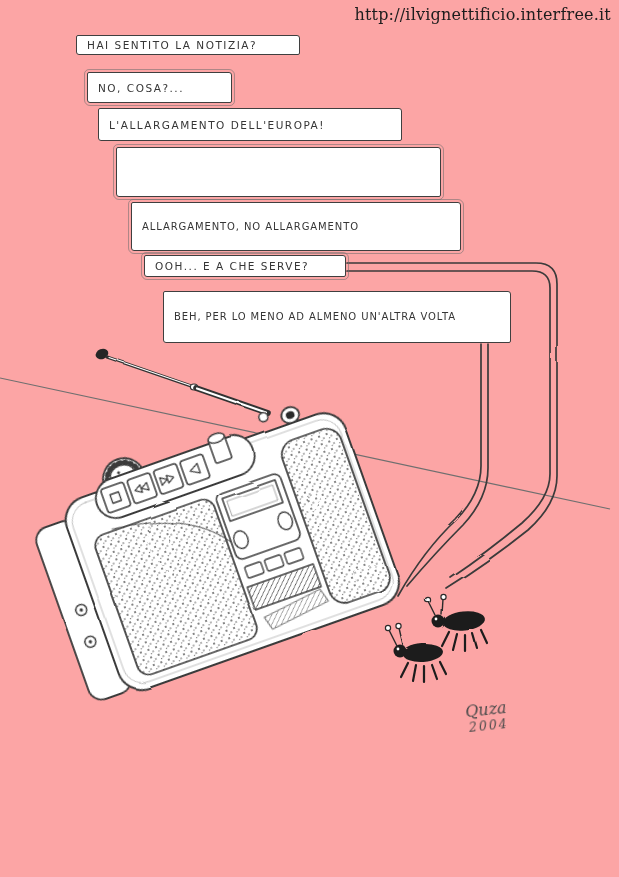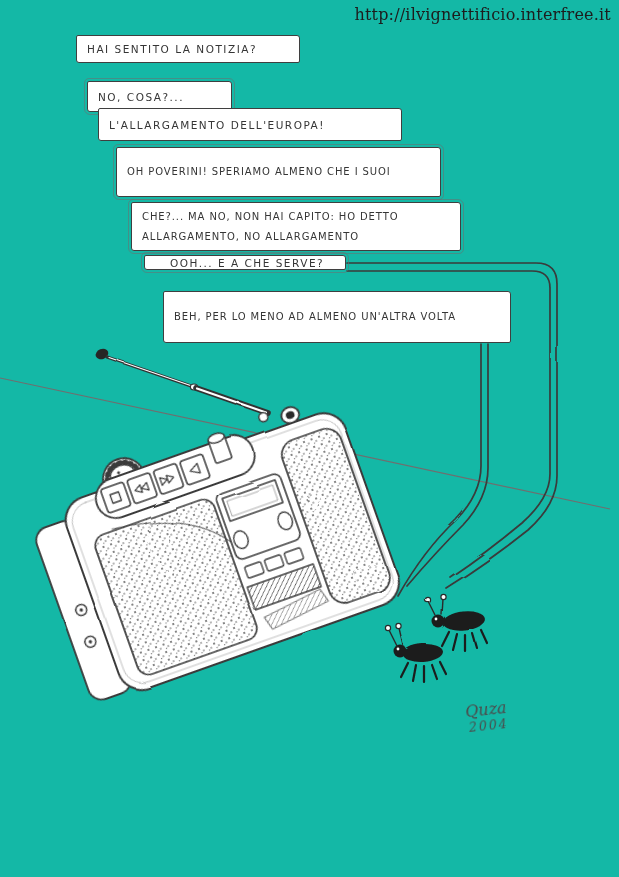--- a/index.html
+++ b/index.html
@@ -1,41 +1,41 @@
 <!DOCTYPE html>
 <html><head>
 <meta charset="utf-8">
 <style>
   html,body{margin:0;padding:0;background:#e8e8e6;}
   #page{
     position:relative;width:619px;height:877px;margin:0 auto;
-    background:#14b8a6;overflow:hidden;
+    background:#fca5a5;overflow:hidden;
     font-family:"DejaVu Sans",sans-serif;color:#2e2e2e;
   }
   #art{position:absolute;left:0;top:0;z-index:1;}
   .url-header{
     position:absolute;top:5px;right:8px;z-index:3;
     font-family:"DejaVu Serif",serif;font-size:16px;color:#1d1d1d;letter-spacing:0.2px;
   }
   .sbox{
     position:absolute;z-index:2;background:#fff;
     border:1.6px solid #3f3f3f;border-radius:2px 3px 2px 3px;
     box-sizing:border-box;display:flex;flex-direction:column;justify-content:center;
     padding:2px 6px 2px 10px;color:#353535;
   }
   .sbox .ln{white-space:nowrap;}
   .dbl{outline:1px solid rgba(110,110,110,.55);outline-offset:2px;}
   .wide .ln{font-size:10.5px;letter-spacing:1.5px;line-height:18px;}
   .norm .ln{font-size:10px;letter-spacing:0.9px;line-height:20px;}
-  #b1{left:76px;top:35px;width:224px;height:28px;}
-  #b2{left:87px;top:72px;width:145px;height:31px;margin-top:9px;}
+  #b1{left:76px;top:35px;width:224px;height:20px;}
+  #b2{left:87px;top:72px;width:145px;height:31px;}
   #b3{left:98px;top:108px;width:304px;height:33px;}
   #b4{left:116px;top:147px;width:325px;height:50px;}
   #b5{left:131px;top:202px;width:330px;height:49px;}
-  #b6{left:144px;top:255px;width:202px;height:15px;align-items:center;}
+  #b6{left:144px;top:255px;width:202px;height:22px;}
   #b7{left:163px;top:291px;width:348px;height:52px;}
   .signature{
     position:absolute;left:466px;top:701px;z-index:2;color:#4a4a4a;
     font-family:"DejaVu Serif",serif;font-style:italic;transform:rotate(-6deg);
   }
   .signature .sig-name{font-size:16px;display:block;line-height:17px;}
   .signature .sig-year{font-size:12.5px;display:block;letter-spacing:2px;padding-left:2px;}
 </style>
 </head>
 <body>
@@ -47,24 +47,22 @@
   <div id="b1" class="sbox wide">
     <span class="ln">HAI SENTITO LA NOTIZIA?</span>
   </div>
   <div id="b2" class="sbox wide dbl">
     <span class="ln">NO, COSA?...</span>
   </div>
   <div id="b3" class="sbox wide">
     <span class="ln">L'ALLARGAMENTO DELL'EUROPA!</span>
   </div>
   <div id="b4" class="sbox norm dbl">
-    <span class="ln">OH POVERINI! SPERIAMO ALMENO CHE I SUOI</span>
   </div>
   <div id="b5" class="sbox norm dbl">
-    <span class="ln">CHE?... MA NO, NON HAI CAPITO: HO DETTO</span>
     <span class="ln">ALLARGAMENTO, NO ALLARGAMENTO</span>
   </div>
   <div id="b6" class="sbox wide dbl">
     <span class="ln">OOH... E A CHE SERVE?</span>
   </div>
   <div id="b7" class="sbox norm">
     <span class="ln">BEH, PER LO MENO AD ALMENO UN'ALTRA VOLTA</span>
   </div>
 
   <svg id="art" width="619" height="877" viewBox="0 0 619 877">

